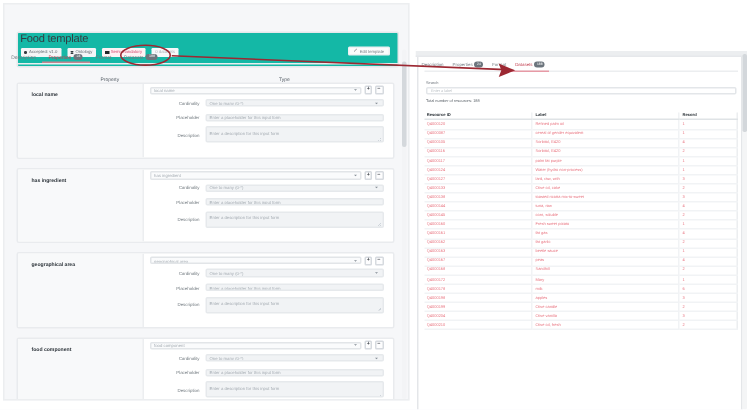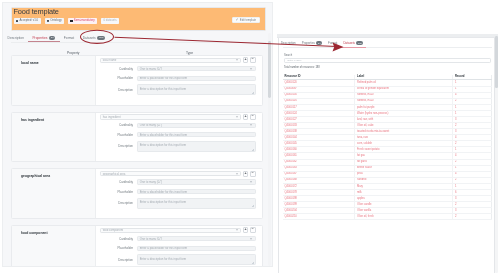--- a/index.html
+++ b/index.html
@@ -6,22 +6,22 @@
   *{box-sizing:border-box;margin:0;padding:0}
   html,body{width:500px;height:273px;overflow:hidden;background:#fff}
   body{font-family:"Liberation Sans",sans-serif;font-size:3.2px;color:#212529;
        -webkit-font-smoothing:antialiased}
   .stage{position:relative;width:500px;height:273px;background:#fff}
 
   
   .left{position:absolute;left:2px;top:2px;width:271px;height:265px;
         background:#f6f7f9;border:0.5px solid #eceef0;overflow:hidden}
 
-  .hdr-card{position:absolute;left:8px;top:4px;width:255px;height:23.5px;
-            background:#fdba74;border:0.5px solid #e6e8eb;border-radius:1.5px}
+  .hdr-card{position:absolute;left:8px;top:18px;width:255px;height:23.5px;
+            background:#14b8a6;border:0.5px solid #e6e8eb;border-radius:1.5px}
   .hdr-title{position:absolute;left:1.5px;top:-1px;font-size:7.4px;font-weight:400;
              color:#343a40;letter-spacing:-0.15px;white-space:nowrap}
   .hdr-badges{position:absolute;left:2px;top:10px;display:flex;gap:4px;align-items:center}
   .badge{height:5.6px;display:flex;align-items:center;gap:1.3px;padding:0 2.4px;
          border-radius:0.8px;font-size:2.85px;line-height:1;white-space:nowrap}
   .b-gray{background:#f4f5f7;color:#656c73}
   .b-light{background:#f7f8fa;color:#a9b0b7}
   .b-pink{background:#fdf2f4;color:#d4486e}
   .ic-dot{width:1.7px;height:1.7px;border-radius:50%;background:#343a40;flex:none}
   .ic-sq{width:2.1px;height:2.1px;background:#212529;flex:none}

